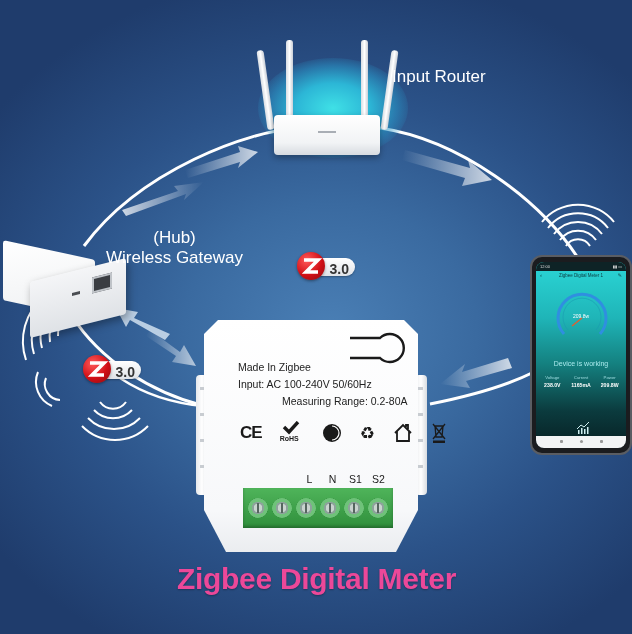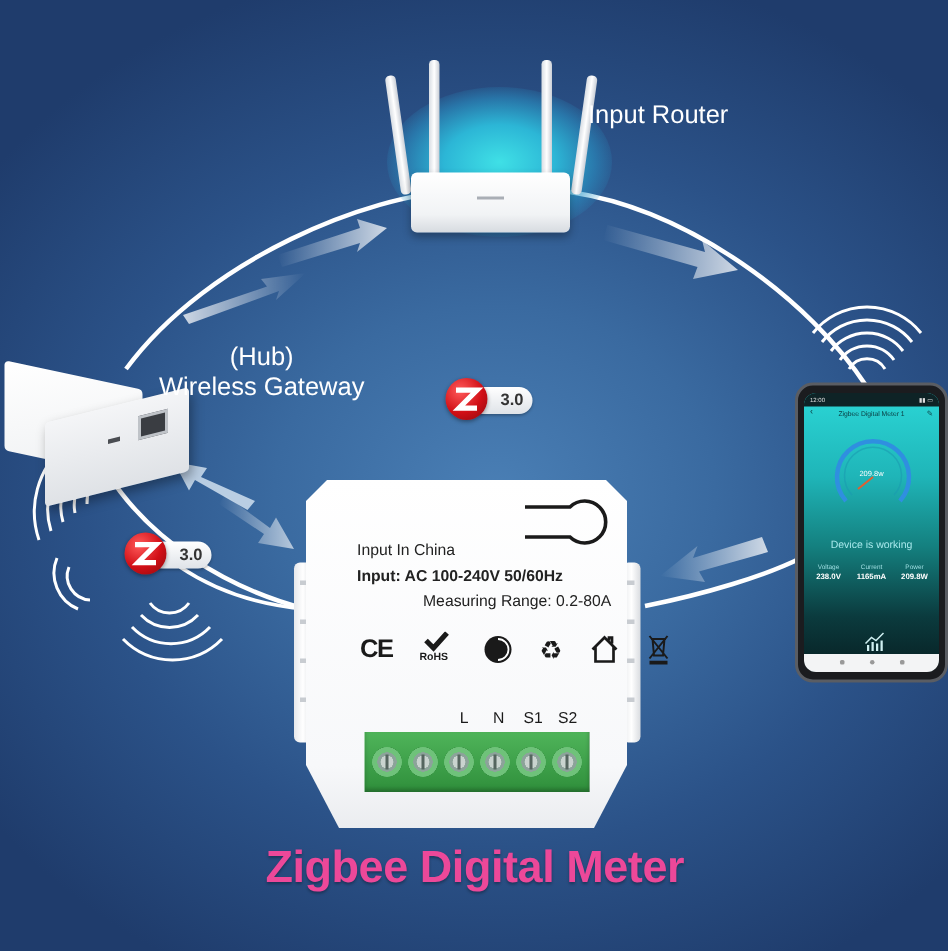--- a/index.html
+++ b/index.html
@@ -40,21 +40,21 @@
     .hub-usb { left: 72px; top: 292px; width: 8px; height: 3px; background: #4a4d52; transform: skewY(-14deg); }
     .label-hub { left: 106px; top: 228px; color: #fff; font-size: 17px; text-align: center; line-height: 20px; }
 
     
     .zb { width: 58px; height: 30px; }
     .zb-pill {
       position: absolute; left: 16px; top: 6px; width: 42px; height: 18px;
       background: linear-gradient(180deg, #ffffff, #dfe3e8); border-radius: 9px;
       box-shadow: 0 1px 2px rgba(0,0,0,0.3);
     }
-    .zb-ver { position: absolute; right: 6px; top: 3px; font-size: 11px; font-weight: bold; color: #333; }
+    .zb-ver { position: absolute; right: 6px; top: 3px; font-size: 14px; font-weight: bold; color: #333; }
     .zb-ball {
       position: absolute; left: 0; top: 0; width: 28px; height: 28px; border-radius: 50%;
       background: radial-gradient(circle at 35% 30%, #ff5a5a, #d10f16 55%, #8c0a0e);
       box-shadow: 0 1px 3px rgba(0,0,0,0.4);
     }
     .zb-ball svg { position: absolute; left: 0; top: 0; }
 
     
     .meter {
       left: 204px; top: 320px; width: 214px; height: 238px;
@@ -219,22 +219,22 @@
     <span class="ear-notch" style="left:2px;top:38px;"></span>
   <span class="ear-notch" style="left:2px;top:64px;"></span>
     <span class="ear-notch" style="left:2px;top:90px;"></span>
 </div>
 <div class="abs meter"></div>
 
 <svg class="abs hook" width="60" height="36" viewBox="0 0 60 36">
   <path d="M 0 8 L 30 8 A 14 14 0 1 1 30 28 L 0 28" stroke="#1a1a1a" stroke-width="2.4" fill="none"></path>
 </svg>
 
-<div class="abs meter-text" style="top:361px;">Input In China</div>
-<div class="abs meter-text" style="top:378px;font-weight:bold;">Input: AC 100-240V 50/60Hz</div>
+<div class="abs meter-text" style="top:361px;">Made In Zigbee</div>
+<div class="abs meter-text" style="top:378px;">Input: AC 100-240V 50/60Hz</div>
 <div class="abs meter-text" style="top:395px;margin-left:44px;">Measuring Range: 0.2-80A</div>
 
 <div class="abs certs">
   <span class="cert" style="font-size:17px;letter-spacing:-1px;">CE</span>
   <span style="position:relative;width:24px;height:24px;display:inline-block;">
     <svg width="18" height="14" viewBox="0 0 18 14" style="position:absolute;left:2px;top:0;">
         <path d="M2 6 L7 11 L16 1" stroke="#1a1a1a" stroke-width="3.4" fill="none"></path>
       </svg>
     <span style="position:absolute;left:0;top:14px;font-size:7px;font-weight:bold;">RoHS</span>
   </span>

